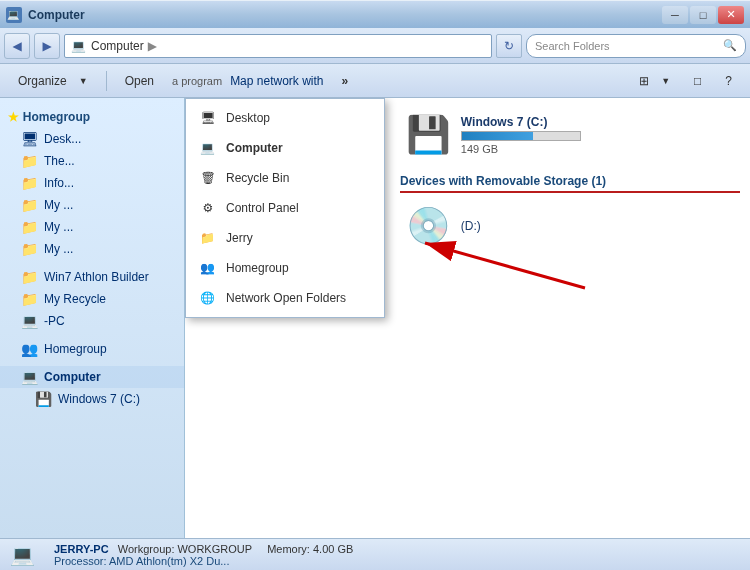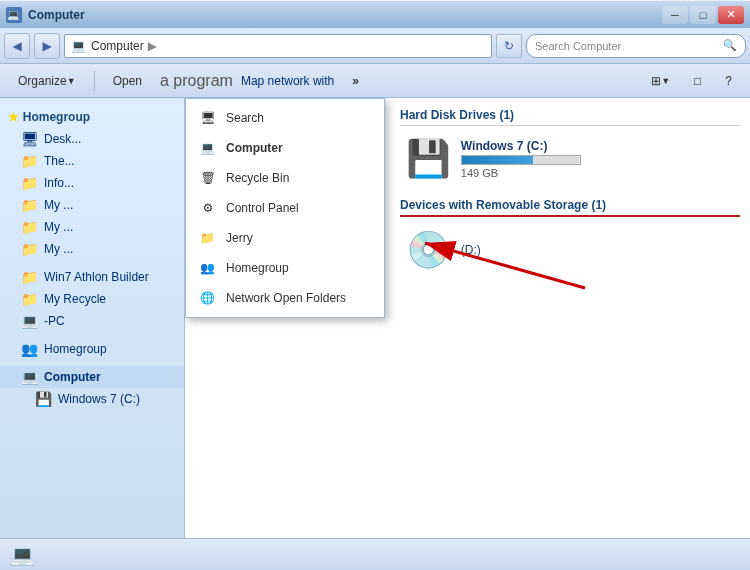--- a/index.html
+++ b/index.html
@@ -82,21 +82,21 @@
       height: 34px;
       display: flex;
       align-items: center;
       padding: 0 8px;
       gap: 8px;
       border-bottom: 1px solid #a0b8d0;
     }
     .toolbar-btn {
       height: 26px; padding: 0 10px;
       border: none; background: transparent; cursor: pointer;
-      font-size: 12px; color: #333; display: flex; align-items: center; gap: 0;
+      font-size: 12px; color: #333; display: flex; align-items: center; gap: 12px;
     }
     .toolbar-separator { width: 1px; height: 20px; background: #a0b8d0; }
     .toolbar-right { margin-left: auto; display: flex; align-items: center; gap: 4px; }
 
     
     .main-content {
       display: flex;
       height: calc(570px - 28px - 36px - 34px - 32px);
     }
 
@@ -190,35 +190,35 @@
 <div class="address-bar">
   <button class="nav-btn">◀</button>
   <button class="nav-btn">▶</button>
   <div class="address-path">
     <span class="address-path-icon">💻</span>
     <span>Computer</span>
     <span style="color:#888; margin-left:4px;">▶</span>
   </div>
   <button class="refresh-btn">↻</button>
   <div class="search-box">
-    <span style="color:#888;">Search Computer</span>
+    <span style="color:#888;">Search Folders</span>
     <span style="margin-left:auto; color:#666;">🔍</span>
   </div>
 </div>
 
 <div class="toolbar">
   <button class="toolbar-btn">
     <span>Organize</span>
     <span style="font-size:9px;">▼</span>
   </button>
   <div class="toolbar-separator"></div>
   <button class="toolbar-btn">
     <span>Open</span>
   </button>
-  <span style="color:#555; font-size:16px;">a program</span>
+  <span style="color:#555; font-size:11px;">a program</span>
   <span style="color:#003070; cursor:pointer; font-size:12px;">Map network with</span>
   <button class="toolbar-btn" style="font-weight:700;">»</button>
   <div class="toolbar-right">
     <button class="toolbar-btn">⊞ <span style="font-size:9px;">▼</span></button>
     <button class="toolbar-btn">□</button>
     <button class="toolbar-btn">?</button>
   </div>
 </div>
 
 <div class="main-content">
@@ -288,21 +288,21 @@
         <span>Windows 7 (C:)</span>
       </div>
     </div>
   </div>
 
   <div class="content-area" style="position:relative;">
 
     <div class="dropdown-menu" style="position:absolute; left:0; top:0; z-index:100;">
       <div class="dropdown-item">
         <span class="dropdown-icon">🖥</span>
-        <span>Search</span>
+        <span>Desktop</span>
       </div>
       <div class="dropdown-item bold">
         <span class="dropdown-icon">💻</span>
         <span>Computer</span>
       </div>
       <div class="dropdown-item">
         <span class="dropdown-icon">🗑</span>
         <span>Recycle Bin</span>
       </div>
       <div class="dropdown-item">
@@ -319,21 +319,20 @@
       </div>
       <div class="dropdown-item">
         <span class="dropdown-icon">🌐</span>
         <span>Network Open Folders</span>
       </div>
     </div>
 
     <div style="margin-left: 205px;">
 
       <div style="margin-bottom: 12px;">
-        <div style="font-size:12px; color:#1a4a7a; font-weight:600; border-bottom:1px solid #ccc; padding-bottom:3px; margin-bottom:6px;">Hard Disk Drives (1)</div>
         <div style="display:flex; align-items:center; gap:10px; padding:6px;">
           <span style="font-size:36px;">💾</span>
           <div>
             <div style="font-size:12px; color:#1a3a6a; font-weight:600;">Windows 7 (C:)</div>
             <div class="drive-bar-container">
               <div class="drive-bar" style="width:60%;"></div>
             </div>
             <div style="font-size:11px; color:#555;">149 GB</div>
           </div>
         </div>
@@ -358,13 +357,23 @@
         </marker>
       </defs>
       <line x1="220" y1="140" x2="60" y2="95" stroke="#cc0000" stroke-width="3" marker-end="url(#arrowhead)"></line>
     </svg>
 
   </div>
 </div>
 
 <div class="status-bar">
   <span class="status-icon">💻</span>
+  <div>
+    <div>
+      <span style="font-weight:600; color:#003070;">JERRY-PC</span>
+      &nbsp;
+      <span>Workgroup: WORKGROUP</span>
+      &nbsp;&nbsp;&nbsp;
+      <span>Memory: 4.00 GB</span>
+    </div>
+    <div style="color:#1a4a7a;">Processor: AMD Athlon(tm) X2 Du...</div>
+  </div>
 </div>
 
 </body></html>

